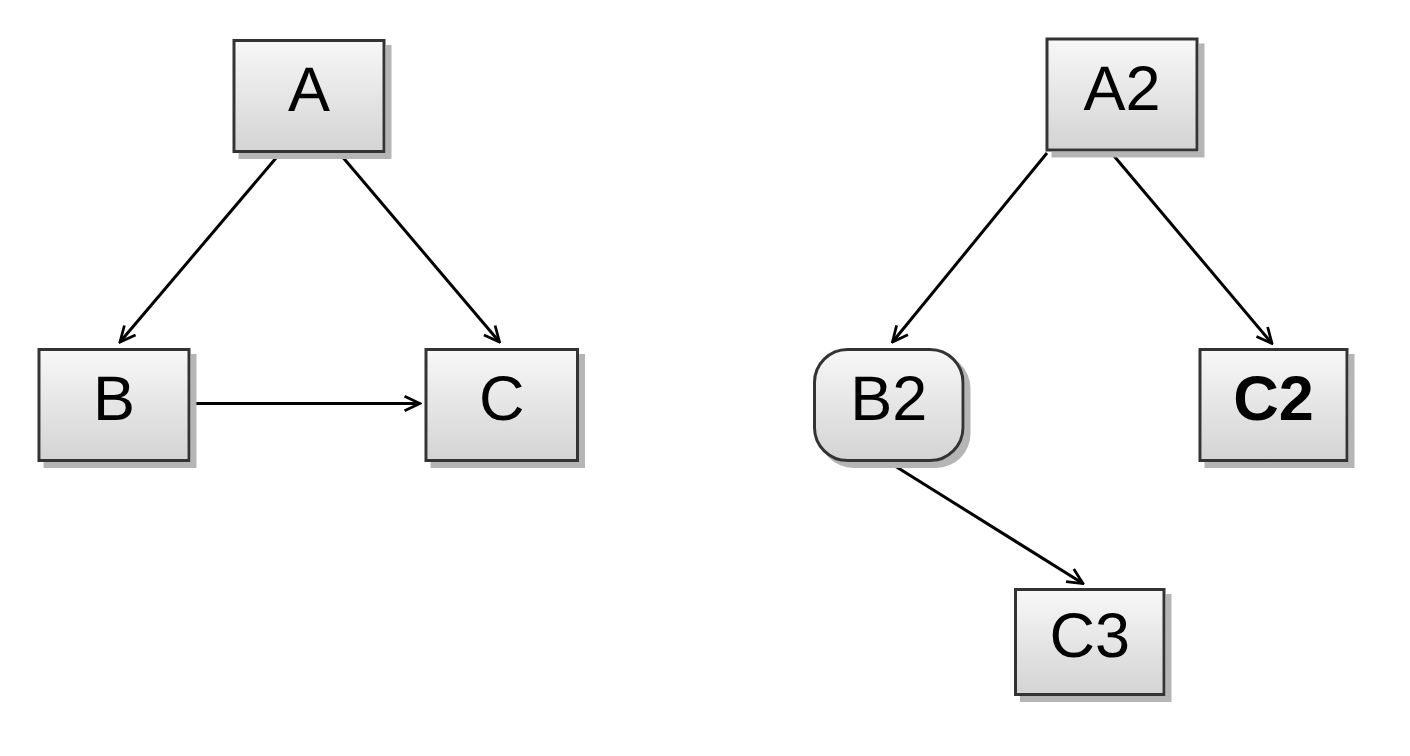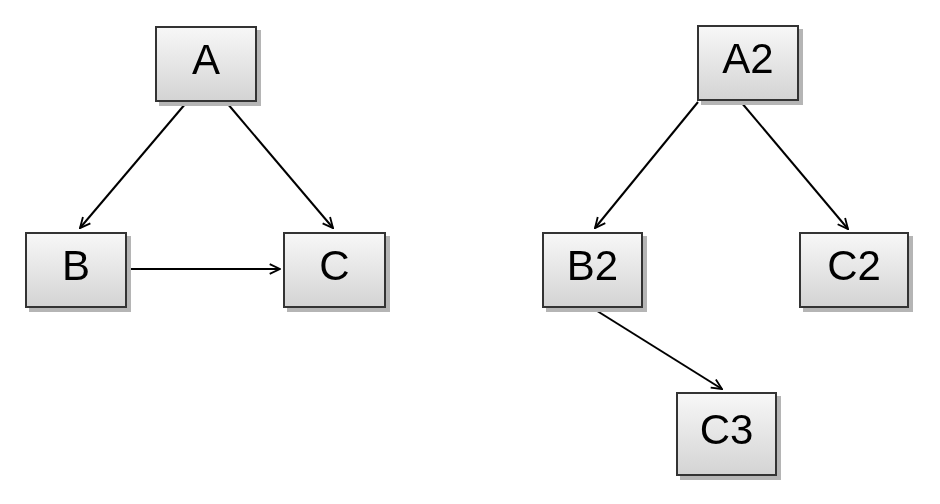--- a/index.html
+++ b/index.html
@@ -60,23 +60,23 @@
       </div>
       <div class="node" style="left: 25px; top: 232px; width: 102px; height: 76px;">
         <span class="node-label">B</span>
       </div>
       <div class="node" style="left: 283px; top: 232px; width: 103px; height: 76px;">
         <span class="node-label">C</span>
       </div>
       <div class="node" style="left: 669px; top: 25px; width: 102px; height: 76px; margin-left: 28px;">
         <span class="node-label">A2</span>
       </div>
-      <div class="node" style="left: 542px; top: 232px; width: 101px; height: 76px;">
+      <div class="node" style="left: 542px; top: 232px; width: 101px; height: 76px; border-radius: 23px;">
         <span class="node-label">B2</span>
       </div>
-      <div class="node" style="left: 799px; top: 232px; width: 110px; height: 76px;">
+      <div class="node" style="left: 799px; top: 232px; width: 100px; height: 76px; font-weight: bold;">
         <span class="node-label">C2</span>
       </div>
-      <div class="node" style="left: 676px; top: 392px; width: 101px; height: 84px;">
+      <div class="node" style="left: 676px; top: 392px; width: 101px; height: 72px;">
         <span class="node-label">C3</span>
       </div>
     </div>
 </div>
 
 </body></html>

